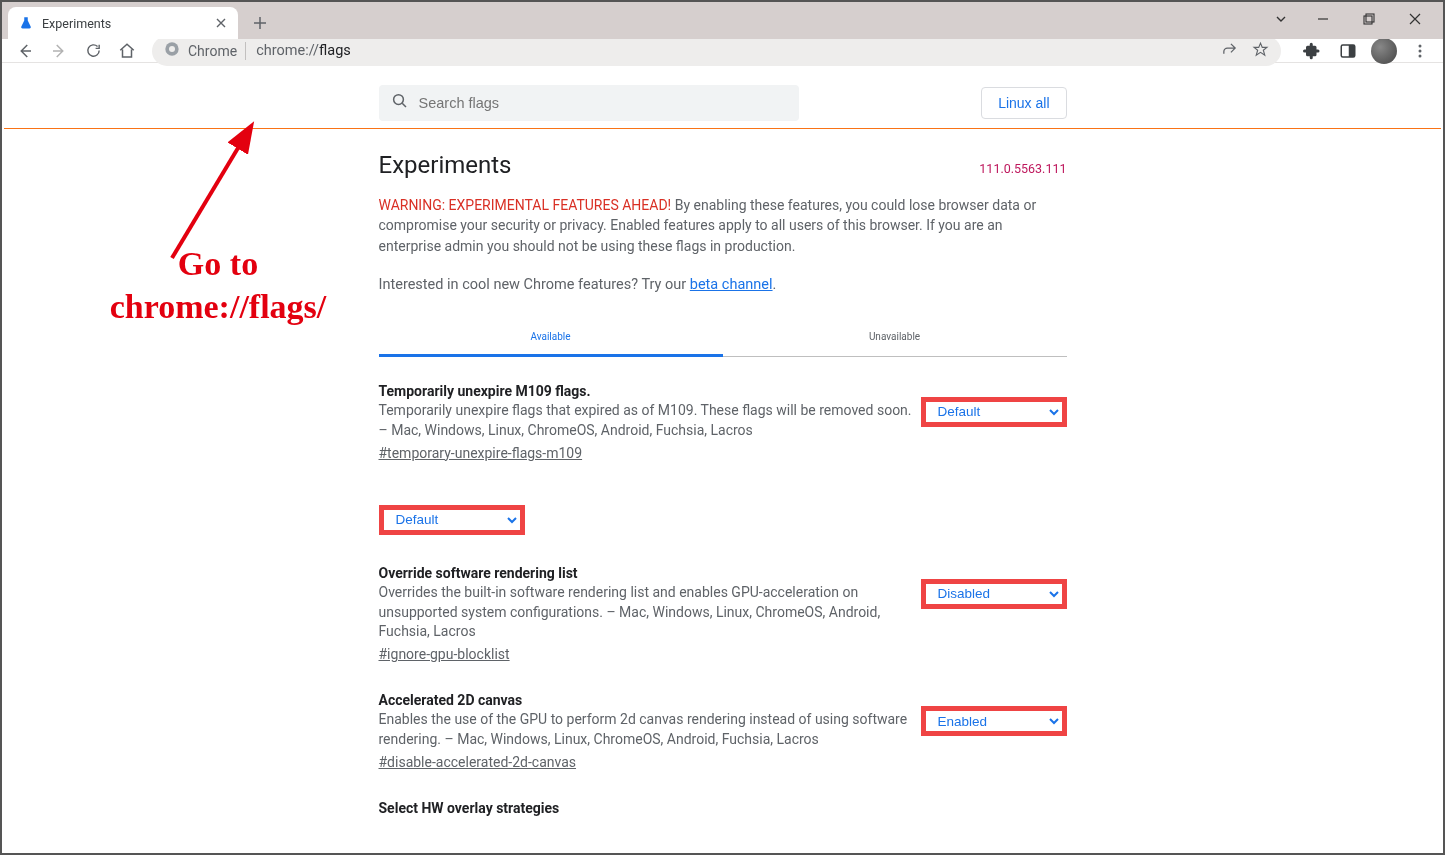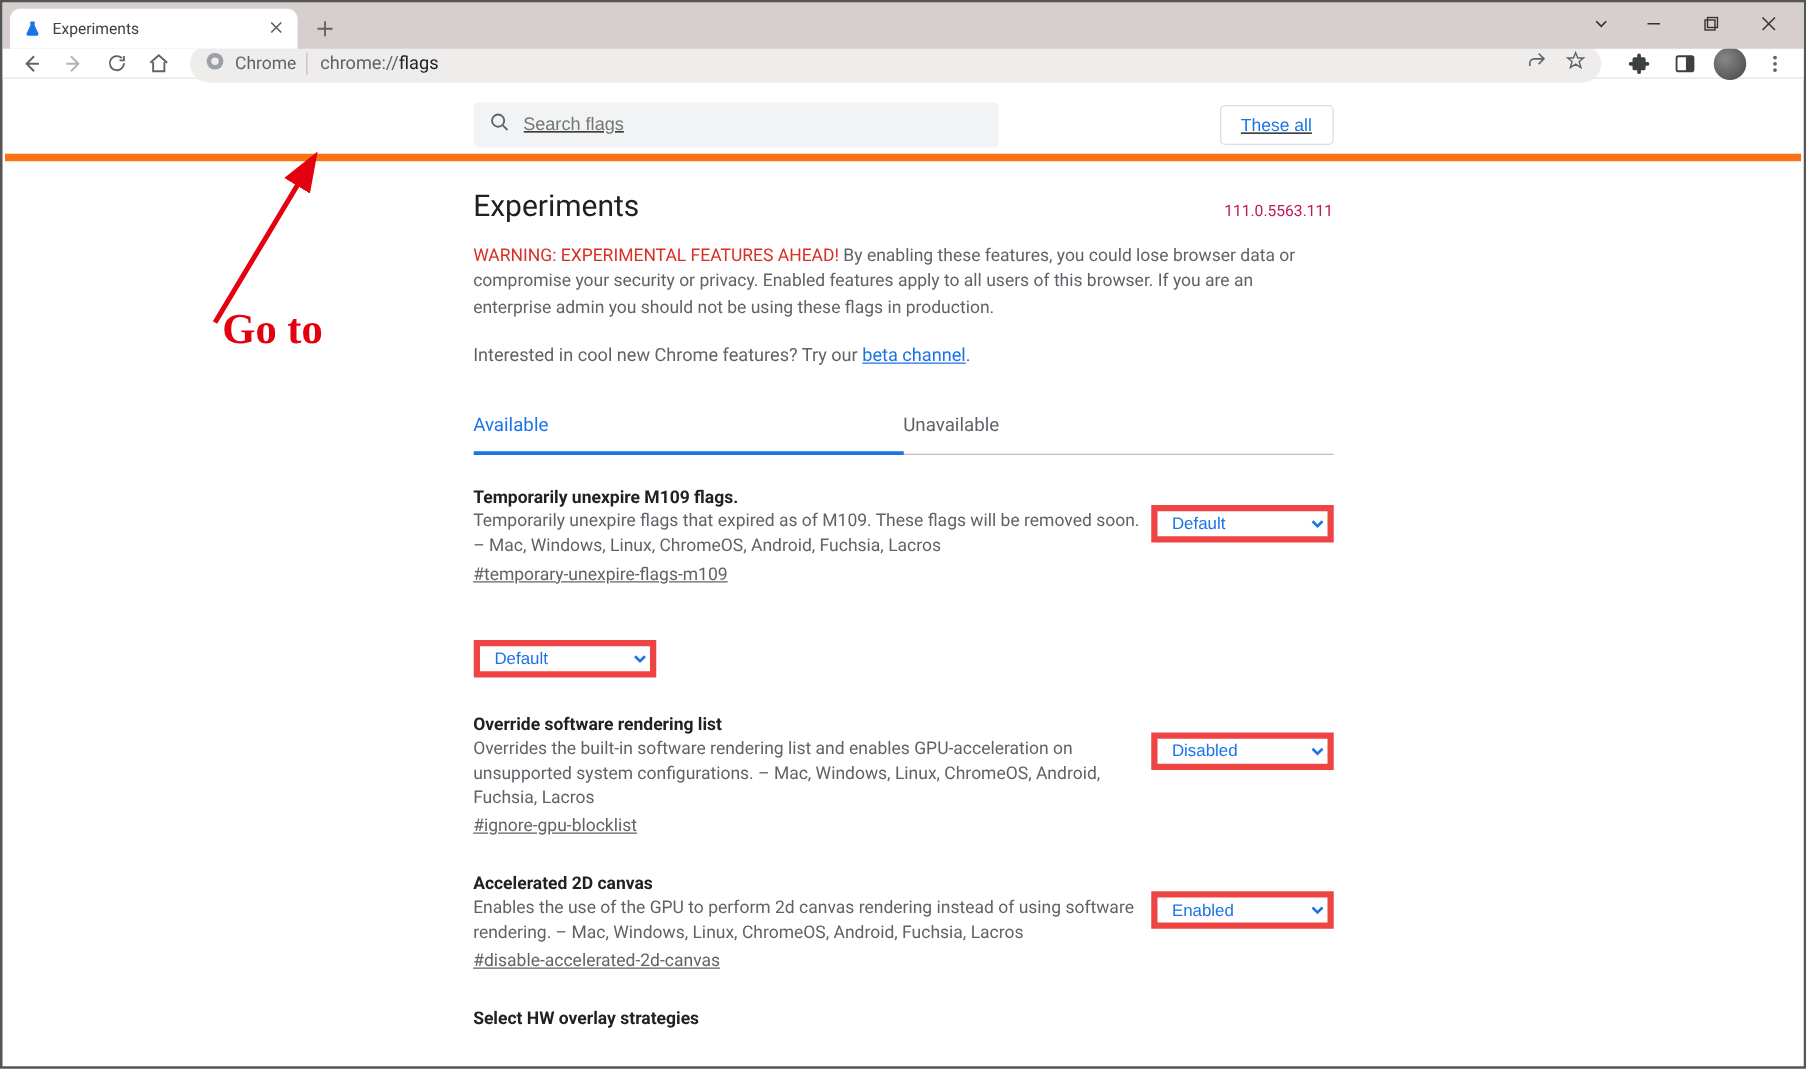--- a/index.html
+++ b/index.html
@@ -95,23 +95,22 @@
     position: absolute;
     top: 75px; left:2px; right:2px; bottom:2px;
     overflow-y: scroll;
     background:#fff;
   }
   .sticky-header {
     height: 52px;
     display:flex;
     align-items:center;
     padding: 0 20px;
-    border-bottom: 6px solid #f97316;
+    border-bottom: 1px solid #f97316;
     gap: 16px;
-    text-decoration: underline;
   }
   .content-wrap { width: 688px; margin: 0 auto; }
   .sticky-wrap { width: 688px; margin:0 auto; display:flex; align-items:center; gap:16px; }
   .search-box {
     flex:1;
     max-width: 420px;
     height: 36px;
     background:#f1f3f4;
     border-radius:4px;
     display:flex; align-items:center;
@@ -135,23 +134,23 @@
   }
   .heading-row { display:flex; align-items:baseline; justify-content:space-between; margin-top:22px; }
   h1 { font-size:24px; font-weight:400; color:#202124; }
   .version { font-size:12.5px; color:#be185d; }
   .warning { margin-top:16px; font-size:14px; color:#5f6368; line-height:1.45; }
   .warning .red { color:#d93025; }
   .beta-line { margin-top:20px; font-size:14.5px; color:#5f6368; }
   .beta-line a { color:#1a73e8; text-decoration:underline;margin-top:16px; }
   .tabs-row { display:flex; margin-top:26px; border-bottom:1px solid #bfbfbf; }
   .page-tab {
-    flex:1; 
+    flex:1; text-align:center;
     padding:12px 0;
-    font-size:15px;
+    font-size:10px;
     color:#5f6368;
     cursor:pointer;
     border-bottom: 3px solid transparent;
     margin-bottom:-1px;
   }
   .page-tab.active { color:#1a73e8; border-bottom-color:#1a73e8; }
 
   .flag { display:flex; padding:26px 0 4px 0; }
   .flag .flag-info { flex:1; }
   .flag h3 { font-size:14px; font-weight:700; color:#202124; }
@@ -317,21 +316,21 @@
     <div class="sticky-wrap">
       <div class="search-box">
         <span>
           <svg width="18" height="18" viewBox="0 0 24 24">
               <circle cx="10" cy="10" r="6.5" fill="none" stroke="#5f6368" stroke-width="2"></circle>
               <path stroke="#5f6368" stroke-width="2" d="M15 15l5 5"></path>
             </svg>
         </span>
         <input type="text" placeholder="Search flags" style="">
       </div>
-      <button class="reset-btn">These all</button>
+      <button class="reset-btn">Linux all</button>
     </div>
   </div>
 
   <div class="content-wrap">
     <div class="heading-row">
       <h1>Experiments</h1>
       <span class="version">111.0.5563.111</span>
     </div>
     <p class="warning">
       <span class="red">WARNING: EXPERIMENTAL FEATURES AHEAD!</span><span> By enabling these features, you could lose browser data or compromise your security or privacy. Enabled features apply to all users of this browser. If you are an enterprise admin you should not be using these flags in production.</span>
@@ -374,14 +373,15 @@
   <svg class="anno-arrow" width="170" height="150">
     <defs>
       <marker id="ah" markerWidth="10" markerHeight="10" refX="6" refY="3" orient="auto">
         <path d="M0,0 L8,3 L0,6 z" fill="#e3000f"></path>
       </marker>
     </defs>
     <path d="M40,140 L118,10" stroke="#e3000f" stroke-width="4" fill="none" marker-end="url(#ah)"></path>
   </svg>
   <div class="anno-text">
     <div>Go to</div>
+    <div>chrome://flags/</div>
   </div>
 </div>
 
 </body></html>

